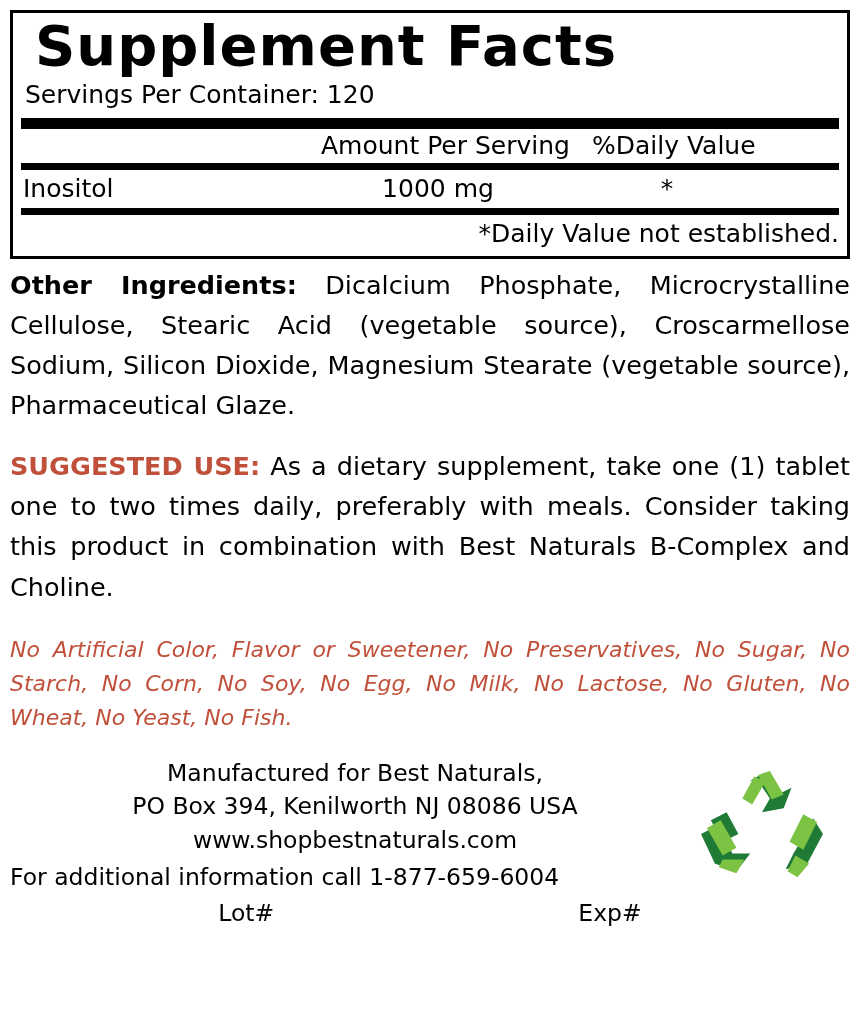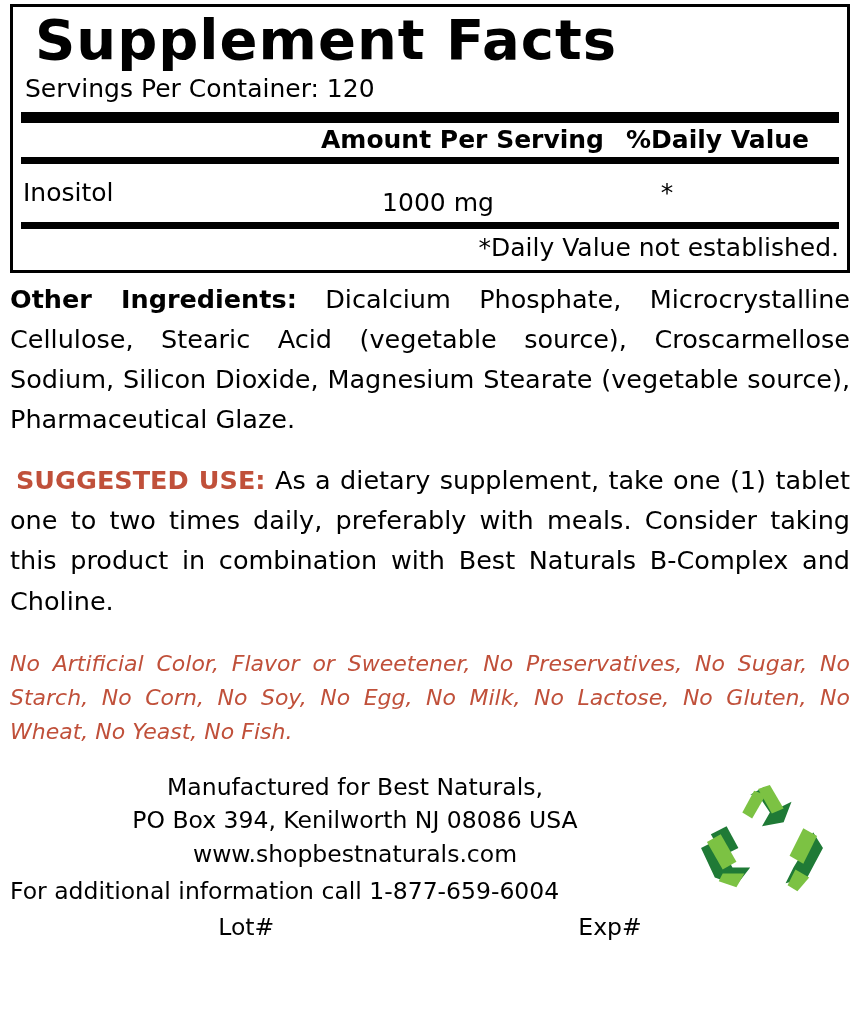--- a/index.html
+++ b/index.html
@@ -12,21 +12,21 @@
     color: #000000;
     position: relative;
     overflow: hidden;
   }
 
   .page {
     position: absolute;
     left: 0; top: 0;
     width: 860px;
     height: 724px;
-    padding: 0 10px 0 10px;
+    padding: 6px 10px 0 10px;
   }
 
   
   .facts-panel {
     border: 3px solid #000;
     padding: 4px 8px 6px 8px;
     margin: 4px 0 0 0;
   }
   .facts-title {
     font-size: 56px;
@@ -47,35 +47,35 @@
     border-top: 11px solid #000;
     margin-top: 6px;
   }
   .rule-med {
     border-top: 7px solid #000;
   }
   .hdr-row {
     display: flex;
     align-items: baseline;
     font-size: 25px;
-    font-weight: bold;
+    font-weight: normal;
     padding: 2px 0 3px 0;
   }
   .hdr-spacer { flex: 0 0 300px; }
   .hdr-amount { flex: 0 0 auto; }
   .hdr-dv { margin-left: 22px; flex: 0 0 auto; }
 
   .nut-row {
     display: flex;
     align-items: center;
     font-size: 25px;
     padding: 4px 0 5px 2px;
   }
   .nut-name { flex: 0 0 300px; }
-  .nut-amount { flex: 0 0 230px; text-align: center; margin-top: 20px; }
+  .nut-amount { flex: 0 0 230px; text-align: center; }
   .nut-dv { flex: 1 1 auto; text-align: center; padding-right: 58px; }
 
   .footnote {
     font-size: 25px;
     padding: 4px 0 2px 2px;
     text-align: right;
   }
 
   
   .other-ing {
@@ -91,21 +91,20 @@
   .suggested {
     font-size: 25.5px;
     line-height: 1.58;
     margin-top: 20px;
     text-align: justify;
     text-justify: inter-word;
   }
   .suggested .label {
     color: #c0503a;
     font-weight: bold;
-    margin-left: 6px;
   }
 
   
   .free-of {
     font-size: 22px;
     line-height: 1.55;
     margin-top: 26px;
     color: #c0503a;
     font-style: italic;
     text-align: justify;

